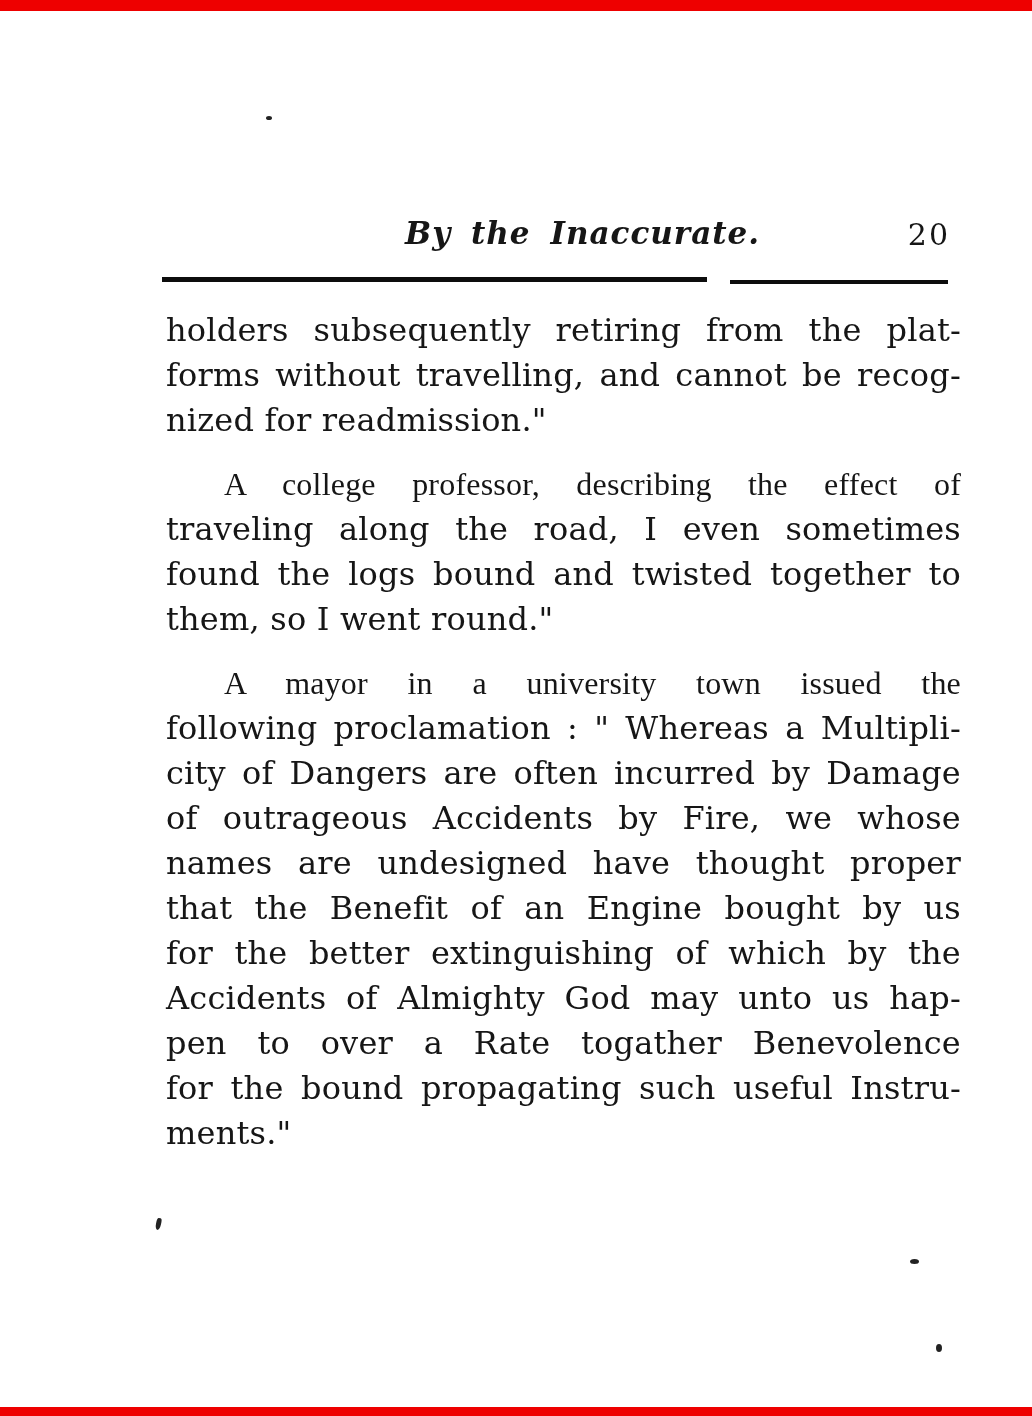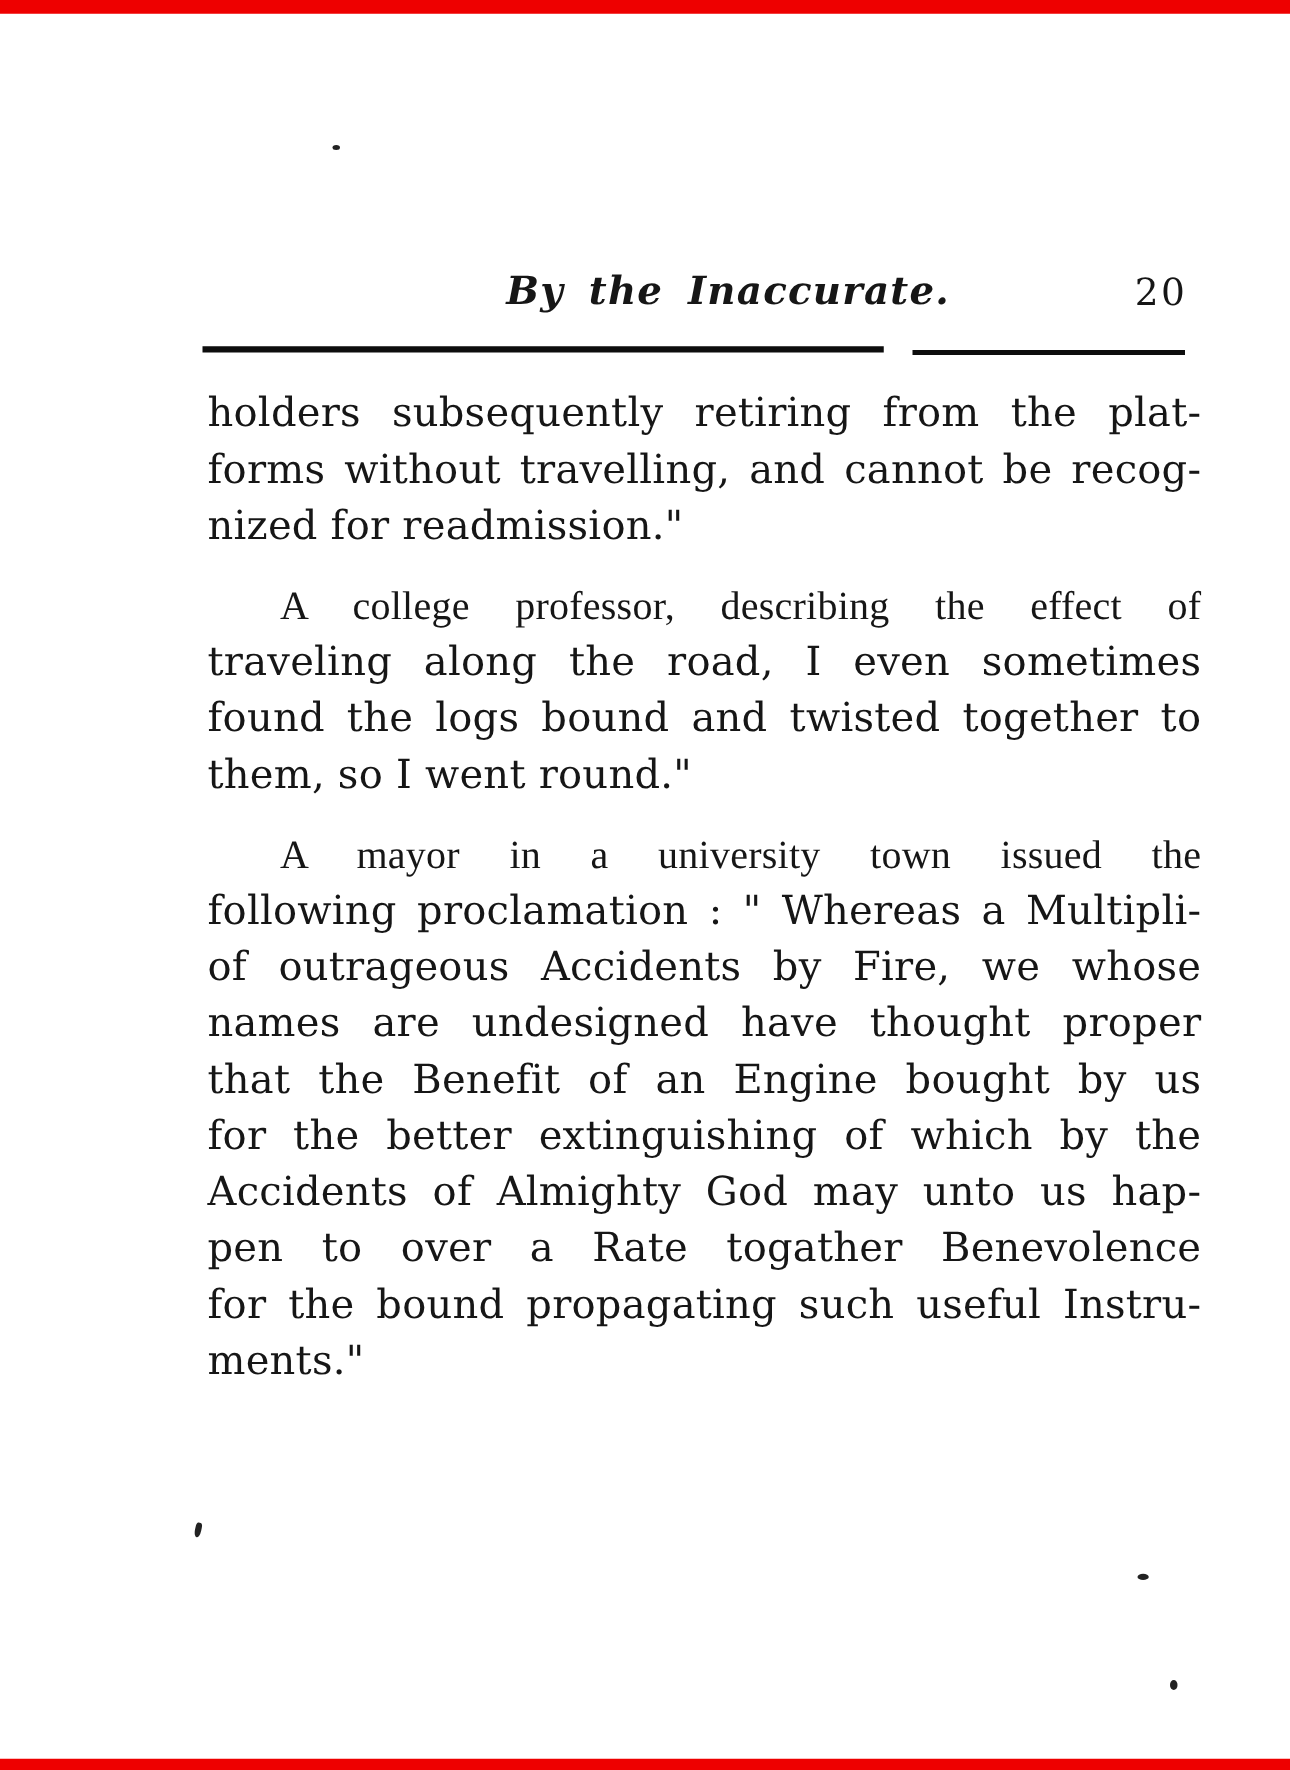--- a/index.html
+++ b/index.html
@@ -132,20 +132,21 @@
     </div>
     <div class="para">
       <div class="line indent">A college professor, describing the effect of</div>
       <div class="line">traveling along the road, I even sometimes</div>
       <div class="line">found the logs bound and twisted together to</div>
       <div class="line last">them, so I went round."</div>
     </div>
     <div class="para">
       <div class="line indent">A mayor in a university town issued the</div>
       <div class="line">following proclamation : " Whereas a Multipli-</div>
+      <div class="line">city of Dangers are often incurred by Damage</div>
       <div class="line">of outrageous Accidents by Fire, we whose</div>
       <div class="line">names are undesigned have thought proper</div>
       <div class="line">that the Benefit of an Engine bought by us</div>
       <div class="line">for the better extinguishing of which by the</div>
       <div class="line">Accidents of Almighty God may unto us hap-</div>
       <div class="line">pen to over a Rate togather Benevolence</div>
       <div class="line">for the bound propagating such useful Instru-</div>
       <div class="line last">ments."</div>
     </div>
   </div>

